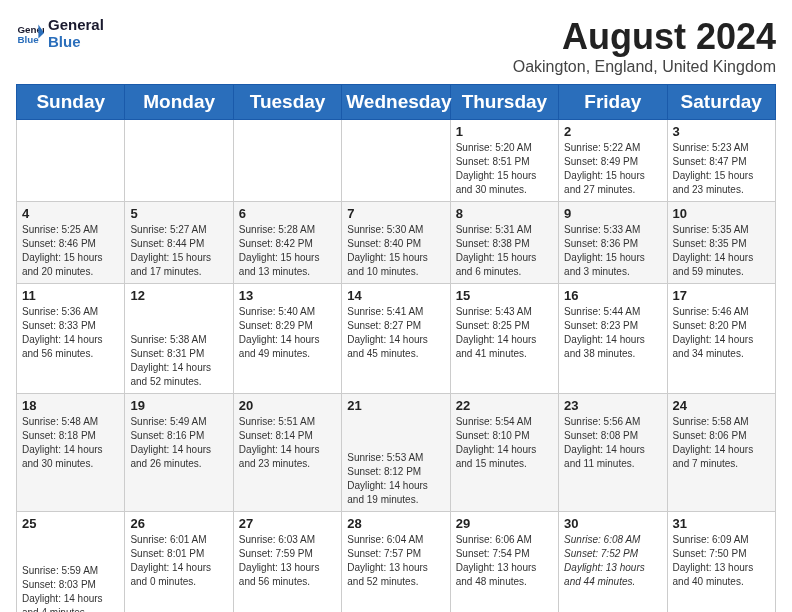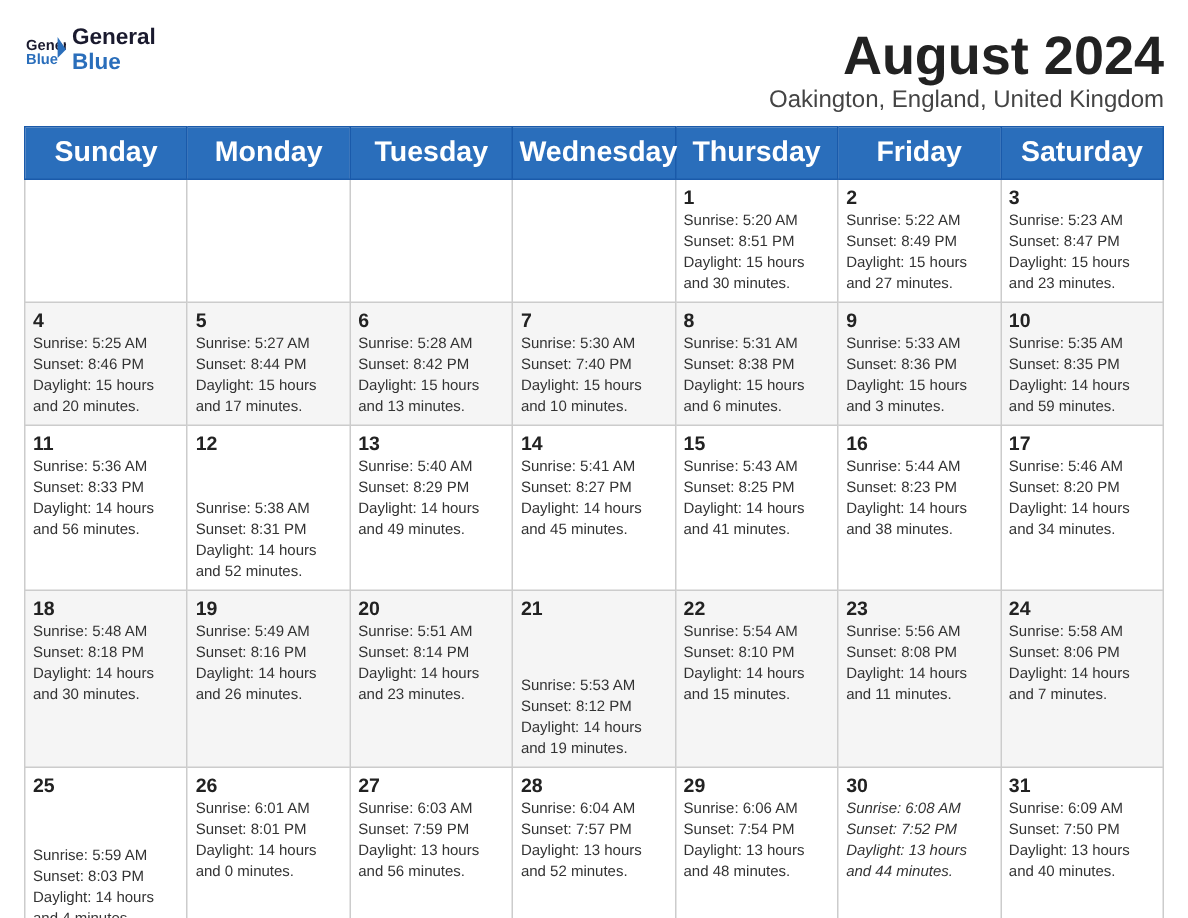--- a/index.html
+++ b/index.html
@@ -161,21 +161,21 @@
         <td>
           <span class="day-num">6</span>
           <div class="cell-content" style="white-space: pre-line;">Sunrise: 5:28 AM
 Sunset: 8:42 PM
 Daylight: 15 hours
 and 13 minutes.</div>
         </td>
         <td>
           <span class="day-num">7</span>
           <div class="cell-content" style="white-space: pre-line;">Sunrise: 5:30 AM
-Sunset: 7:40 PM
+Sunset: 8:40 PM
 Daylight: 15 hours
 and 10 minutes.</div>
         </td>
         <td>
           <span class="day-num">8</span>
           <div class="cell-content" style="white-space: pre-line;">Sunrise: 5:31 AM
 Sunset: 8:38 PM
 Daylight: 15 hours
 and 6 minutes.</div>
         </td>

